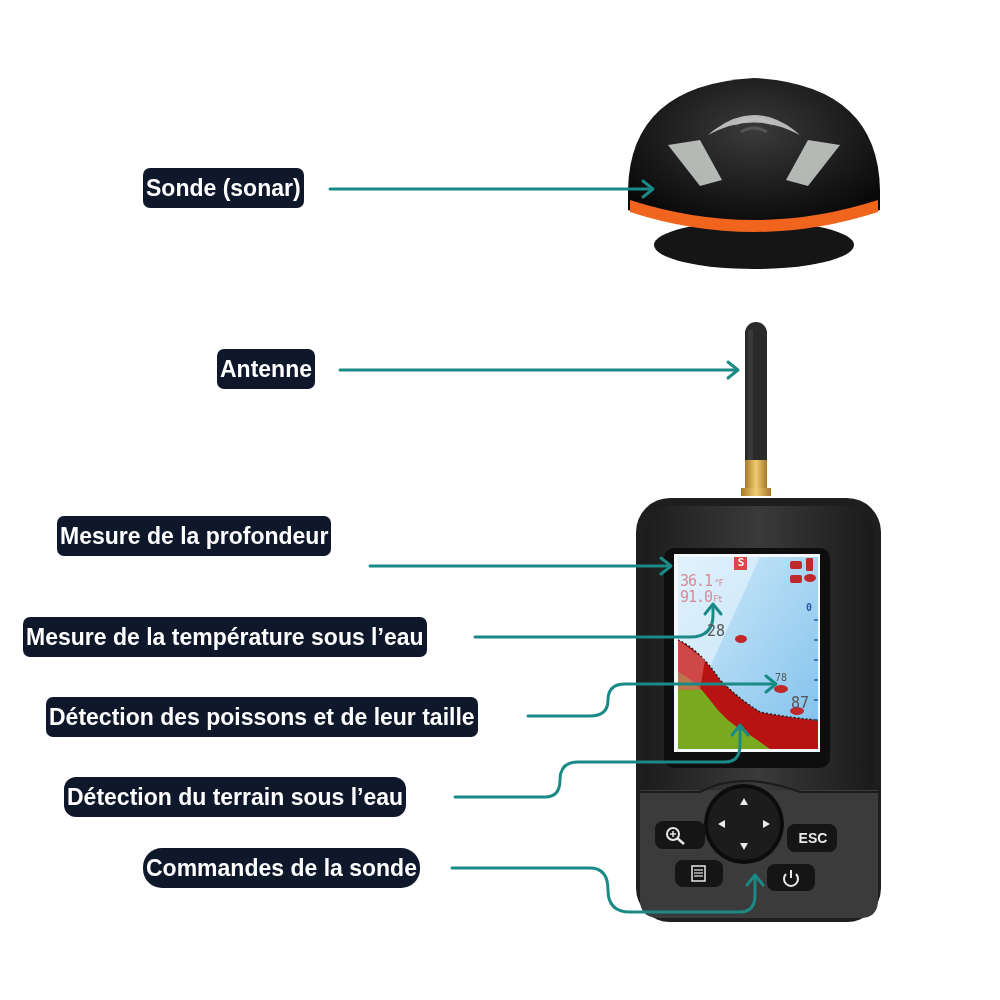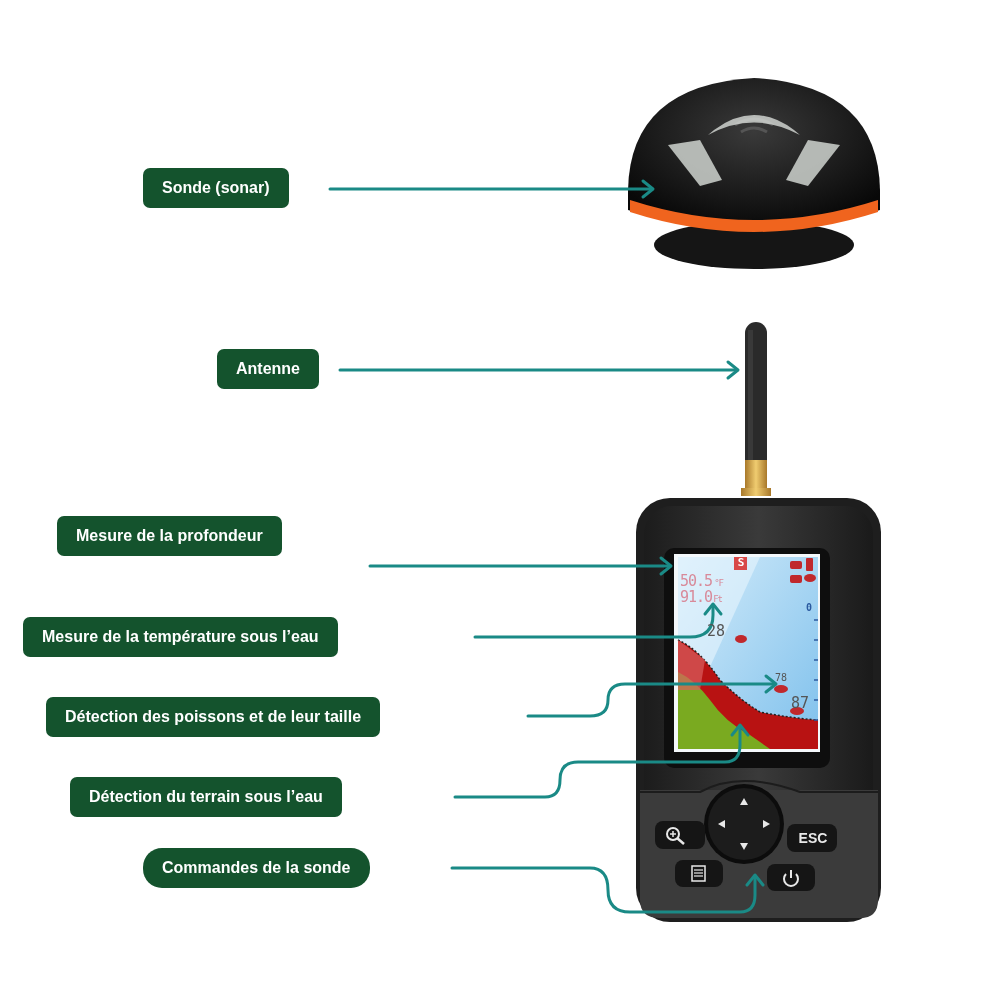--- a/index.html
+++ b/index.html
@@ -1,19 +1,19 @@
 <!DOCTYPE html>
 <html><head>
 <meta charset="utf-8">
 <style>
   html, body { margin:0; padding:0; background:#ffffff; }
   body { width:1000px; height:1000px; position:relative; overflow:hidden; font-family:"Liberation Sans", sans-serif; }
   .label {
-    position:absolute; background:#14532d; color:#ffffff; font-weight:bold;
-    font-size:16px; line-height:22px; padding:9px 19px; border-radius:7px;
+    position:absolute; background:#0f172a; color:#ffffff; font-weight:bold;
+    font-size:23px; line-height:22px; padding:9px 3px; border-radius:7px;
     white-space:nowrap; font-family:"Liberation Sans", sans-serif;
   }
   svg.overlay { position:absolute; left:0; top:0; }
   .screen-text { font-family:"DejaVu Sans Mono", monospace; }
 </style>
 </head>
 <body>
 
 <svg class="overlay" width="1000" height="1000" viewBox="0 0 1000 1000">
   <defs>
@@ -146,35 +146,35 @@
     <path d="M452,868 L590,868 Q608,868 608,890 Q608,912 630,912 L740,912 Q755,912 755,895 L755,877"></path>
     <polyline points="747,885 755,875 763,885"></polyline>
   </g>
 </svg>
 
 <div class="screen-text" style="position:absolute;left:680px;top:556px;font-size:15px;color:#d88a9a;letter-spacing:-1px;margin-top:32px;">
   <span>91.0</span><span style="font-size:9px;margin-left:1px;">Ft</span>
 </div>
 <div class="screen-text" style="position:absolute;left:735px;top:556px;width:12px;text-align:center;font-size:11px;color:#fff;font-weight:bold;">S</div>
 <div class="screen-text" style="position:absolute;left:680px;top:572px;font-size:15px;color:#d88a9a;letter-spacing:-1px;">
-  <span>50.5</span><span style="font-size:9px;margin-left:2px;">°F</span>
+  <span>36.1</span><span style="font-size:9px;margin-left:2px;">°F</span>
 </div>
 <div class="screen-text" style="position:absolute;left:806px;top:602px;font-size:10px;color:#2a5aa0;font-weight:bold;">0</div>
 <div class="screen-text" style="position:absolute;left:707px;top:622px;font-size:15px;color:#555;">28</div>
 <div class="screen-text" style="position:absolute;left:775px;top:672px;font-size:10px;color:#555;">78</div>
 <div class="screen-text" style="position:absolute;left:791px;top:694px;font-size:15px;color:#555;">87</div>
 
 <div style="position:absolute;left:655px;top:821px;width:50px;height:28px;"><span></span></div>
 <div style="position:absolute;left:787px;top:824px;width:52px;height:28px;line-height:28px;text-align:center;color:#e8e8e8;font-weight:bold;font-size:14px;font-family:'Liberation Sans',sans-serif;">ESC</div>
 <div style="position:absolute;left:675px;top:860px;width:48px;height:27px;"><span></span></div>
 <div style="position:absolute;left:767px;top:864px;width:48px;height:27px;"><span></span></div>
 <div style="position:absolute;left:734px;top:792px;width:20px;height:18px;"><span></span></div>
 <div style="position:absolute;left:734px;top:838px;width:20px;height:18px;"><span></span></div>
 <div style="position:absolute;left:712px;top:814px;width:18px;height:20px;"><span></span></div>
 <div style="position:absolute;left:758px;top:814px;width:18px;height:20px;"><span></span></div>
 
 <div class="label" style="left:143px;top:168px;">Sonde (sonar)</div>
 <div class="label" style="left:217px;top:349px;">Antenne</div>
 <div class="label" style="left:57px;top:516px;">Mesure de la profondeur</div>
 <div class="label" style="left:23px;top:617px;">Mesure de la température sous l’eau</div>
 <div class="label" style="left:46px;top:697px;">Détection des poissons et de leur taille</div>
-<div class="label" style="left:70px;top:777px;">Détection du terrain sous l’eau</div>
+<div class="label" style="left:64px;top:777px;border-radius:12px;">Détection du terrain sous l’eau</div>
 <div class="label" style="left:143px;top:848px;border-radius:19px;">Commandes de la sonde</div>
 
 </body></html>

